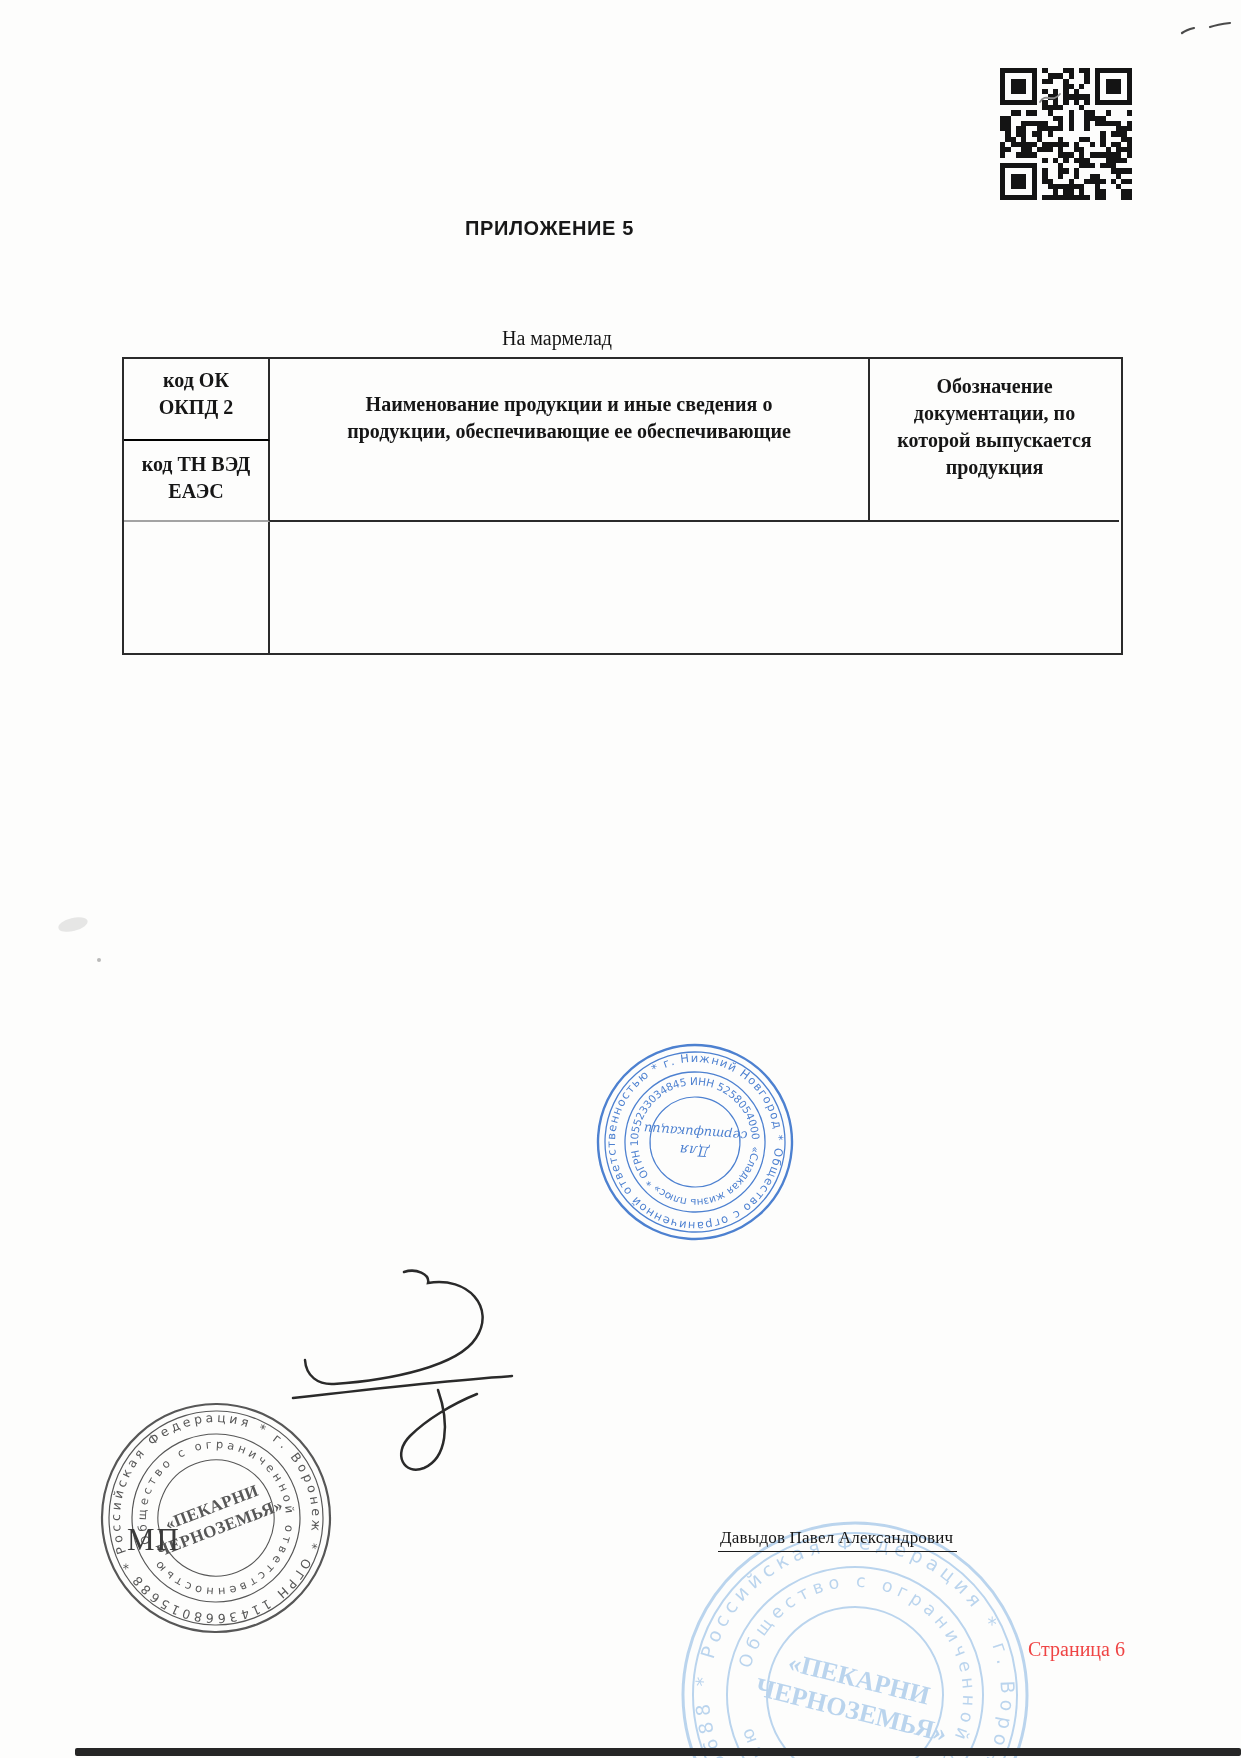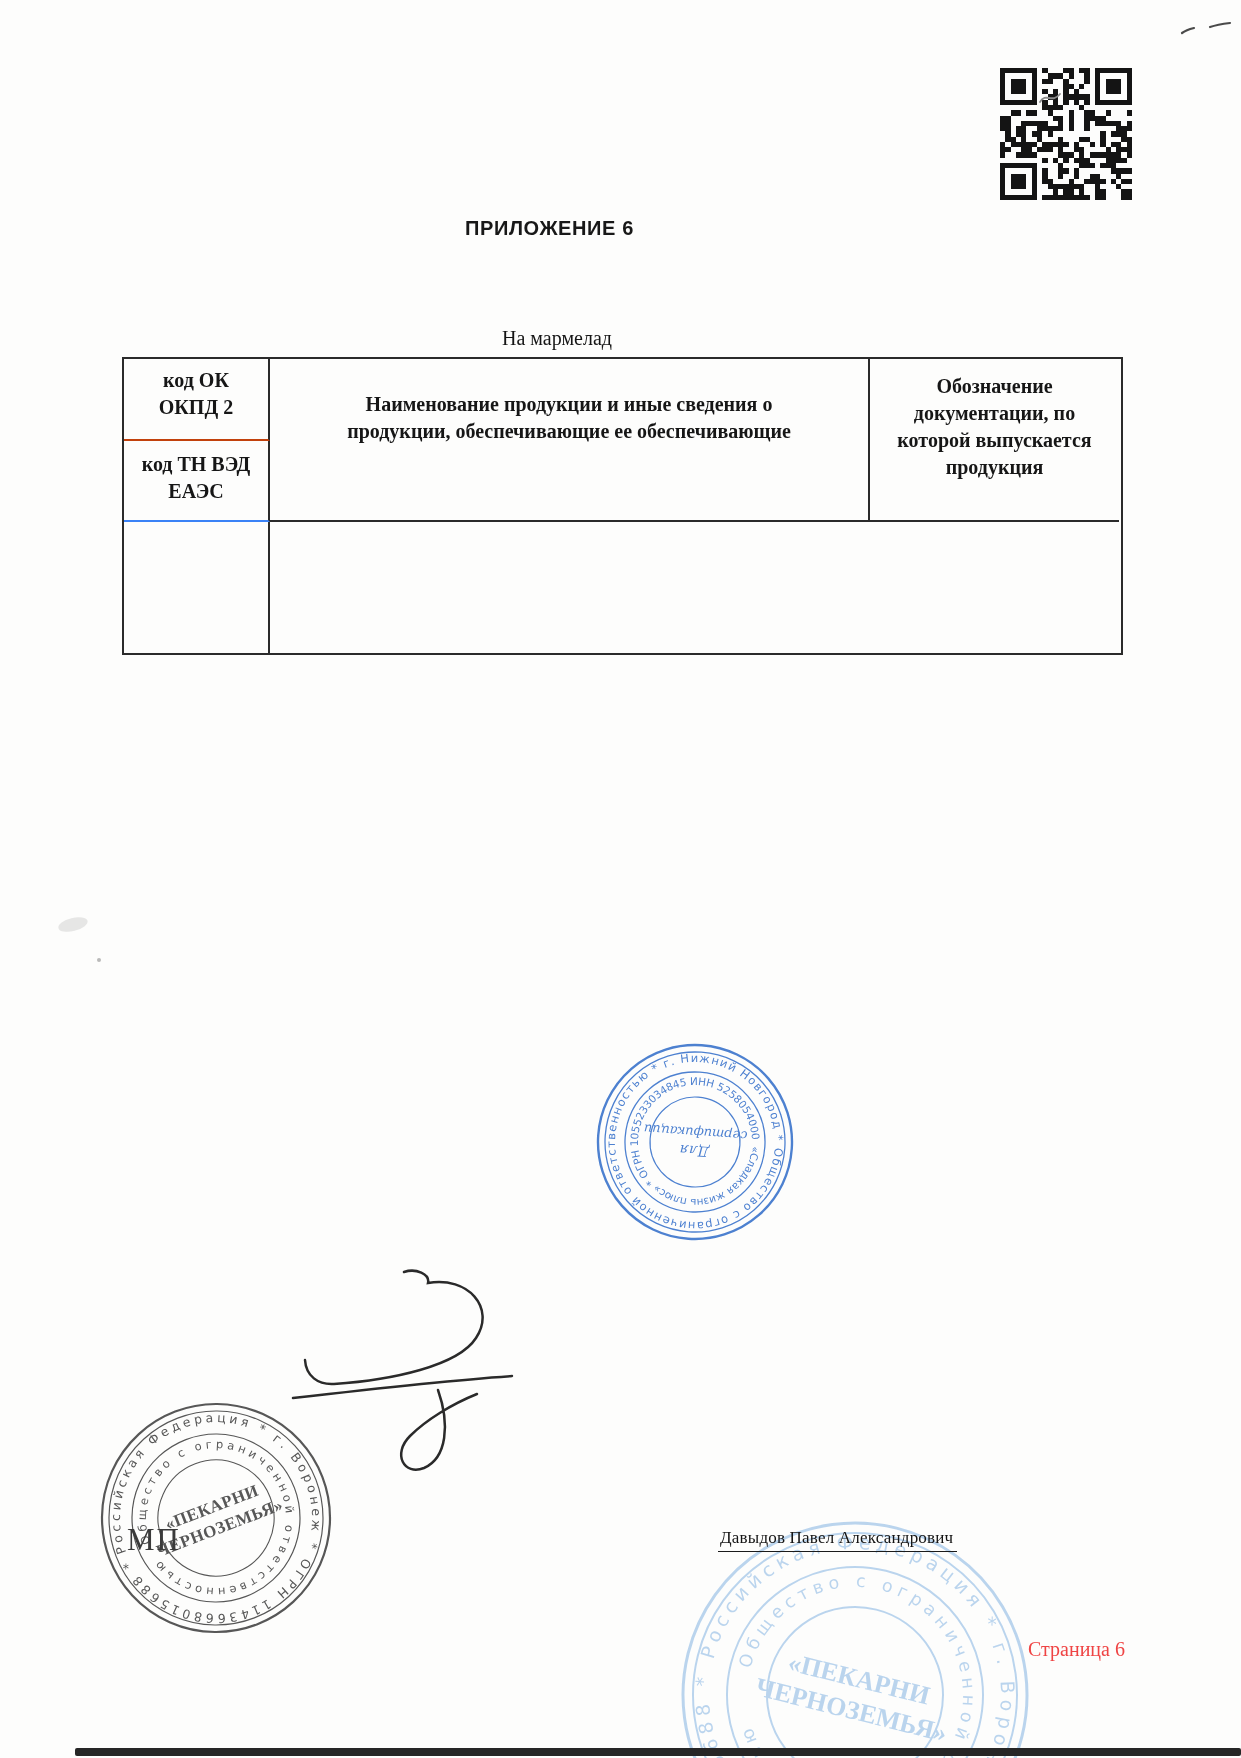--- a/index.html
+++ b/index.html
@@ -15,22 +15,22 @@
     font-family:"Liberation Sans",sans-serif;font-weight:bold;
     font-size:20px;letter-spacing:.6px;color:#181818;
   }
   .decl{left:165px;top:266px;font-family:"Liberation Sans",sans-serif;font-size:19.5px;color:#1d1d1d;white-space:nowrap;}
   .decl .lbl{font-weight:bold;letter-spacing:.3px;}
   .decl .num{margin-left:26px;font-weight:normal;letter-spacing:.2px;}
   .caption{left:502px;top:327px;font-size:20px;color:#151515;}
   
   .tbl{left:122px;top:357px;width:1001px;height:298px;border:2px solid #2b2b2b;box-sizing:border-box;}
   .cell{position:absolute;box-sizing:border-box;font-size:20px;color:#161616;}
-  .c1h1{left:0;top:0;width:146px;height:82px;border-right:2px solid #2b2b2b;border-bottom:2px solid #c2410c;}
-  .c1h2{left:0;top:82px;width:146px;height:81px;border-right:2px solid #2b2b2b;border-bottom:2px solid #3b82f6;}
+  .c1h1{left:0;top:0;width:146px;height:82px;border-right:2px solid #2b2b2b;border-bottom:2px solid #000000;}
+  .c1h2{left:0;top:82px;width:146px;height:81px;border-right:2px solid #2b2b2b;border-bottom:2px solid #a3a3a3;}
   .c1h1 span,.c1h2 span{display:block;text-align:center;font-weight:bold;line-height:27px;margin:8px auto 0;}
   .c1h1 span{max-width:88px;}
   .c1h2 span{max-width:118px;margin-top:10px;}
   .c2h{left:146px;top:0;width:600px;height:163px;border-right:2px solid #2b2b2b;border-bottom:2px solid #2b2b2b;display:flex;justify-content:center;}
   .c2h span{display:block;max-width:480px;text-align:center;font-weight:bold;line-height:27px;margin-top:32px;}
   .c3h{left:746px;top:0;width:249px;height:163px;border-bottom:2px solid #2b2b2b;display:flex;justify-content:center;}
   .c3h span{display:block;max-width:206px;text-align:center;font-weight:bold;line-height:27px;margin-top:14px;}
   .c1b{left:0;top:163px;width:146px;height:131px;border-right:2px solid #2b2b2b;}
   .c2b{left:146px;top:163px;width:600px;height:131px;border-right:2px solid #2b2b2b;
        padding:6px 72px 0 24px;line-height:25.5px;text-align:left;}
@@ -390,21 +390,21 @@
     </svg>
 
   <svg class="abs" style="left:1178px;top:18px;" width="70" height="22">
     <path d="M4,15 C8,12 12,11 16,10" stroke="#4a4a4a" stroke-width="2.2" fill="none" stroke-linecap="round"></path>
     <path d="M32,9 C38,7 44,6 52,5" stroke="#4a4a4a" stroke-width="2.2" fill="none" stroke-linecap="round"></path>
   </svg>
   <svg class="abs" style="left:1036px;top:84px;" width="30" height="26">
     <path d="M4,18 C10,8 16,20 24,10" stroke="#8a8a8a" stroke-width="1.8" fill="none" stroke-linecap="round"></path>
   </svg>
 
-  <div class="abs title">ПРИЛОЖЕНИЕ 6</div>
+  <div class="abs title">ПРИЛОЖЕНИЕ 5</div>
   <div class="abs caption">На мармелад</div>
 
   <div class="abs tbl">
     <div class="cell c1h1">
       <span>код ОК ОКПД 2</span>
     </div>
     <div class="cell c1h2">
       <span>код ТН ВЭД ЕАЭС</span>
     </div>
     <div class="cell c2h">

